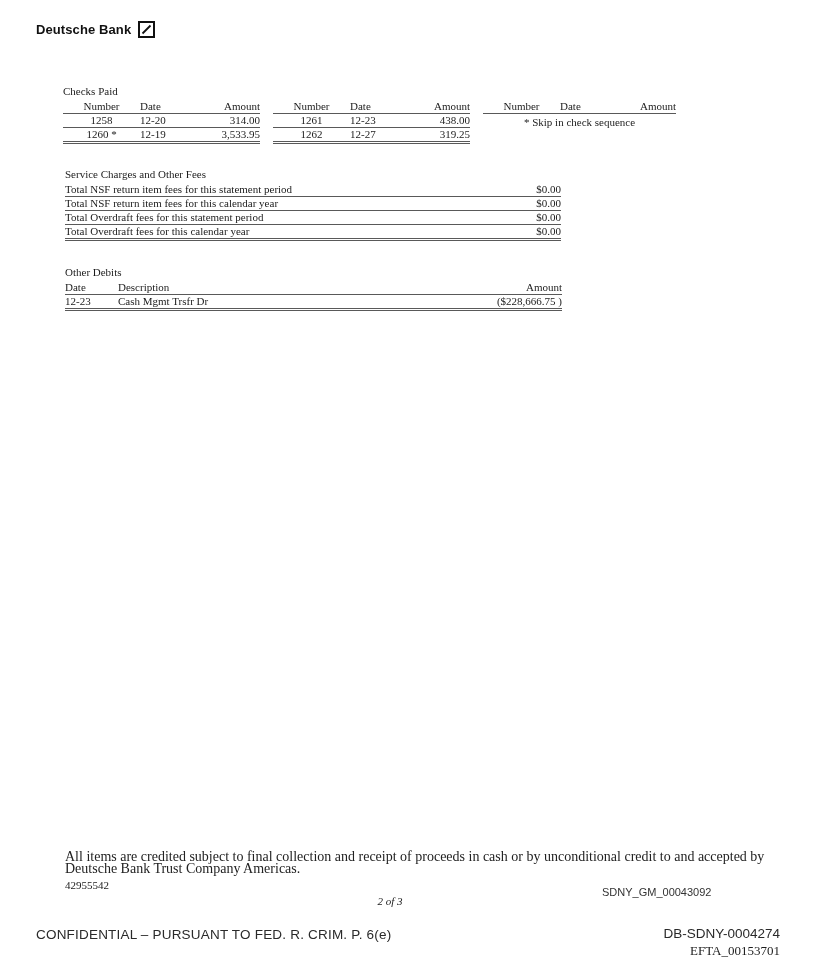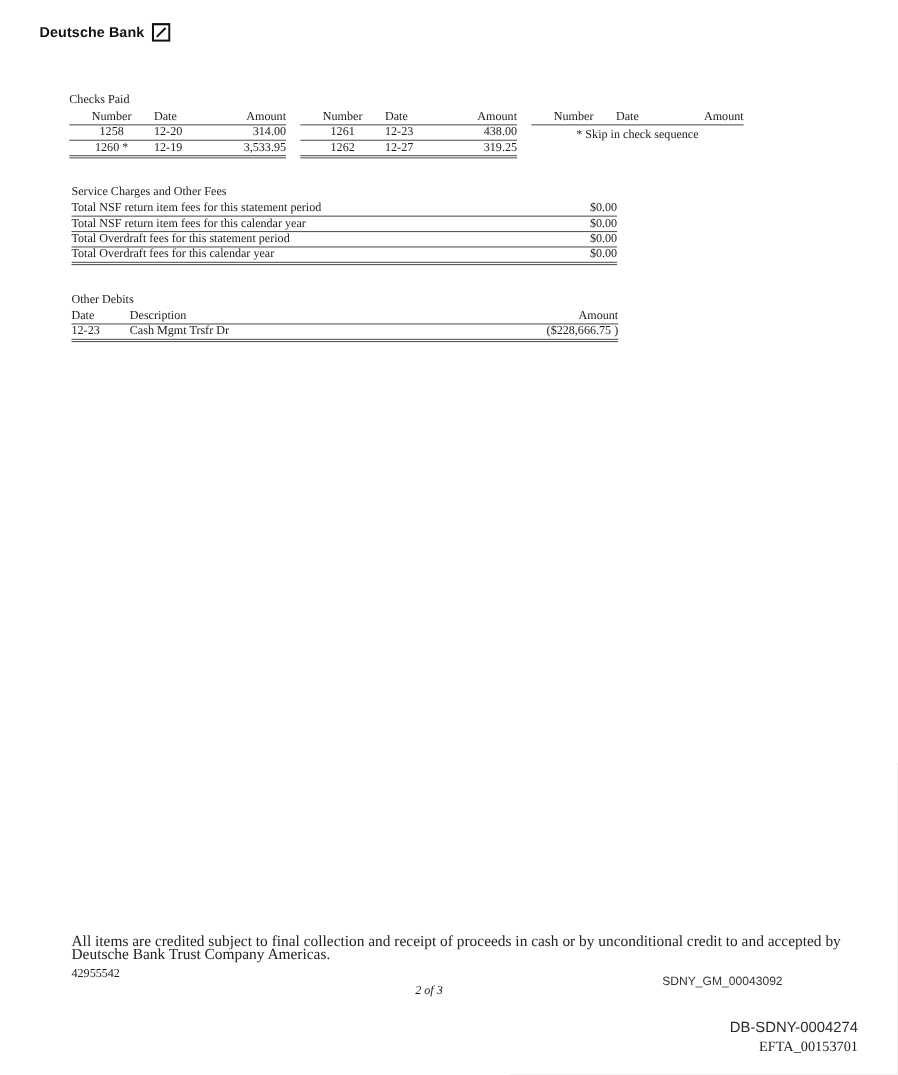--- a/index.html
+++ b/index.html
@@ -146,16 +146,17 @@
       <span class="od-date">12-23</span>
       <span class="od-desc">Cash Mgmt Trsfr Dr</span>
       <span class="od-amt">($228,666.75 )</span>
     </div>
   </section>
 
   <div class="notice">All items are credited subject to final collection and receipt of proceeds in cash or by unconditional credit to and accepted by Deutsche Bank Trust Company Americas.</div>
   <div class="stmt-num">42955542</div>
   <div class="page-ind">2 of 3</div>
   <div class="bates-gm">SDNY_GM_00043092</div>
+  <div class="confidential">CONFIDENTIAL – PURSUANT TO FED. R. CRIM. P. 6(e)</div>
   <div class="bates-db">DB-SDNY-0004274</div>
   <div class="bates-efta">EFTA_00153701</div>
 
 </div>
 
 </body></html>

